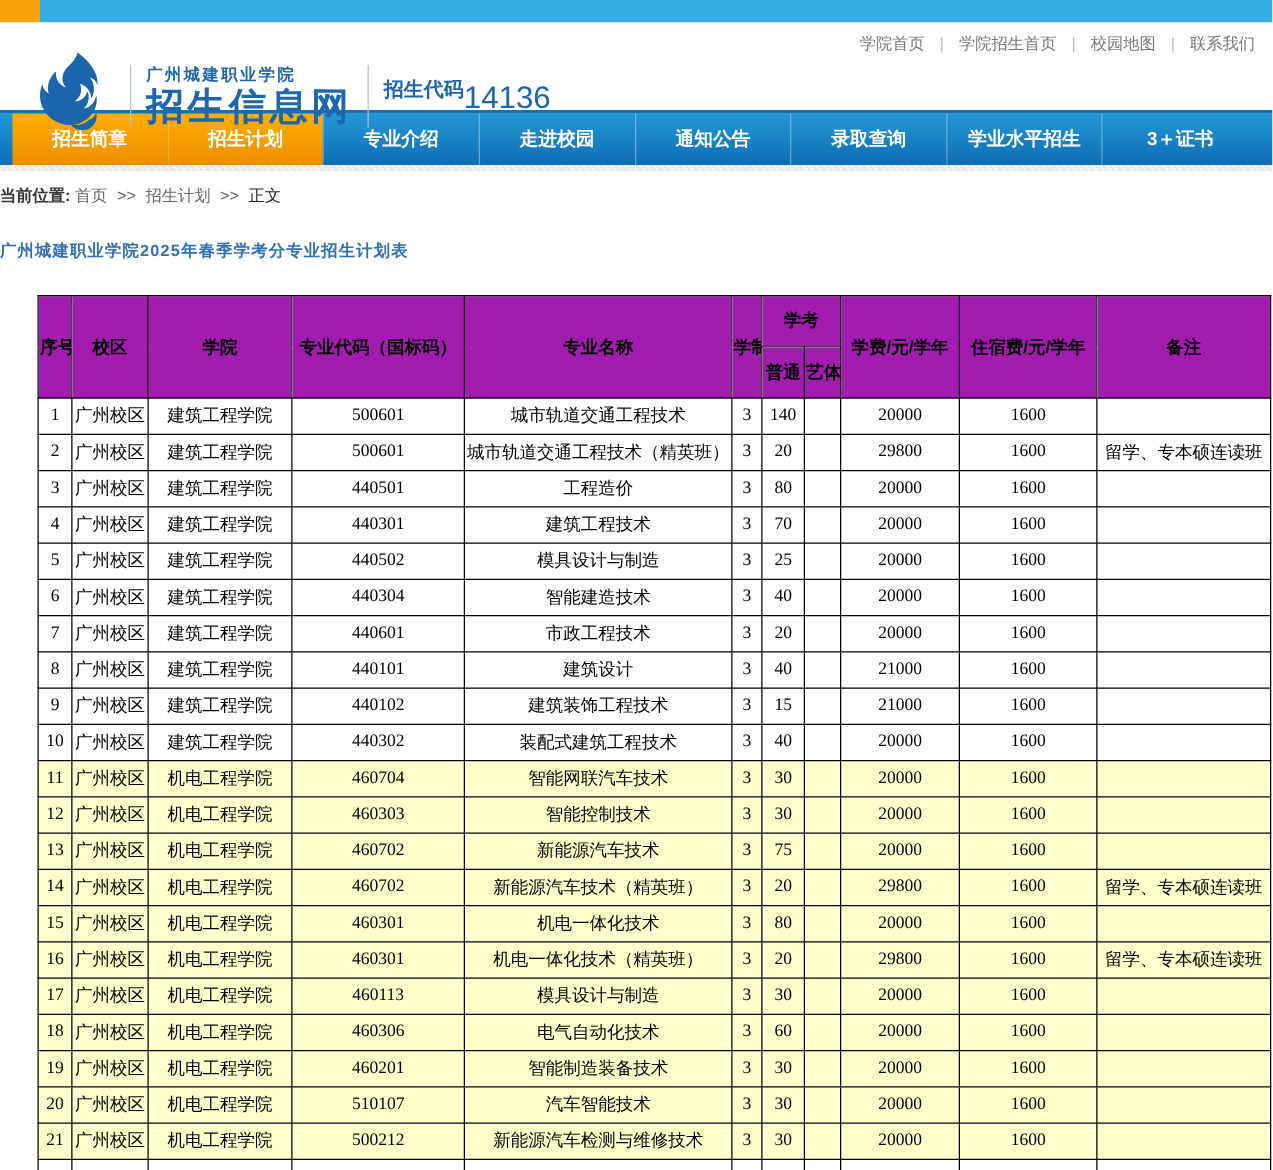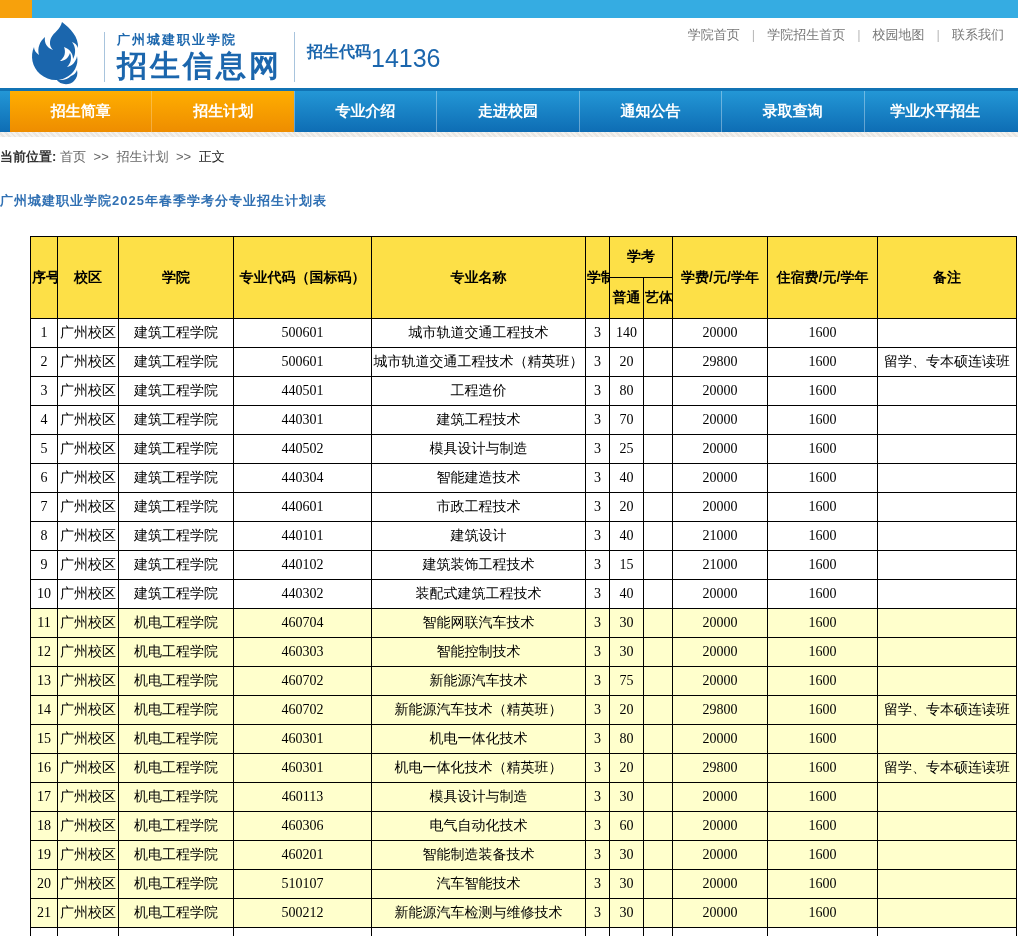--- a/index.html
+++ b/index.html
@@ -10,21 +10,21 @@
   .topbar { display:flex; height:18px; }
   .topbar .corner { width:32px; background:#f7a10c; }
   .topbar .bar { flex:1; background:#35ace2; }
 
   
   .header { position:relative; height:70px; background:#fff; }
   .toplinks { position:absolute; top:8px; right:14px; font-size:13px; color:#777; }
   .toplinks a { color:#777; text-decoration:none; cursor:pointer; }
   .toplinks .sep { margin:0 12px; color:#bbb; }
 
-  .brand { position:absolute; left:28px; top:2px; display:flex; align-items:center; }
+  .brand { position:absolute; left:28px; top:22px; display:flex; align-items:center; }
   .brand .mark { width:64px; height:74px; }
   .brand .vline { width:1px; height:50px; background:#a8c4dd; margin:0 12px; }
   .brand .names { display:flex; flex-direction:column; justify-content:center; }
   .brand .college { font-size:13px; font-weight:bold; color:#1b66ad; letter-spacing:2px; }
   .brand .site { font-size:30px; font-weight:bold; color:#1b66ad; letter-spacing:3px; line-height:1.15; }
   .brand .codebox { display:flex; justify-content:center; }
   .brand .codelabel { font-size:16px; font-weight:bold; color:#1b66ad; }
   .brand .codeval { font-size:25px; color:#1b66ad; margin-top:2px; }
 
   
@@ -49,21 +49,21 @@
   
   .pagetitle { text-align:left; margin-top:26px; font-size:13px; font-weight:bold;
                color:#3070b3; letter-spacing:1px; }
 
   
   .tablewrap { margin:26px 0 0 30px; }
   table { border-collapse:collapse; table-layout:fixed; width:986px;
           font-family:"Liberation Serif","DejaVu Serif",serif; }
   th,td { border:1px solid #000; text-align:center; vertical-align:middle;
           overflow:hidden; white-space:nowrap; }
-  thead th { background:#fde047; font-family:"Liberation Sans","DejaVu Sans",sans-serif;
+  thead th { background:#a21caf; font-family:"Liberation Sans","DejaVu Sans",sans-serif;
              font-weight:bold; font-size:14px; color:#000; height:31px; padding:11px 1px;margin-top:31px; }
   tbody td { height:29px; font-size:14px; color:#000; background:#fff; padding:0 1px; }
   tbody tr.hl td { background:#ffffcc; }
 </style>
 </head>
 <body>
 
 <div class="topbar">
   <div class="corner"></div>
   <div class="bar"></div>
@@ -93,20 +93,21 @@
 </div>
 
 <div class="nav">
   <div class="item orange">招生简章</div>
   <div class="item orange">招生计划</div>
   <div class="item">专业介绍</div>
   <div class="item">走进校园</div>
   <div class="item">通知公告</div>
   <div class="item">录取查询</div>
   <div class="item">学业水平招生</div>
+  <div class="item">3＋证书</div>
 </div>
 <div class="navstrip"></div>
 
 <div class="breadcrumb">
   <span class="prefix">当前位置:</span>
   <a>首页</a>
   <span class="arrow">&gt;&gt;</span>
   <a>招生计划</a>
   <span class="arrow">&gt;&gt;</span>
   <span class="current">正文</span>

